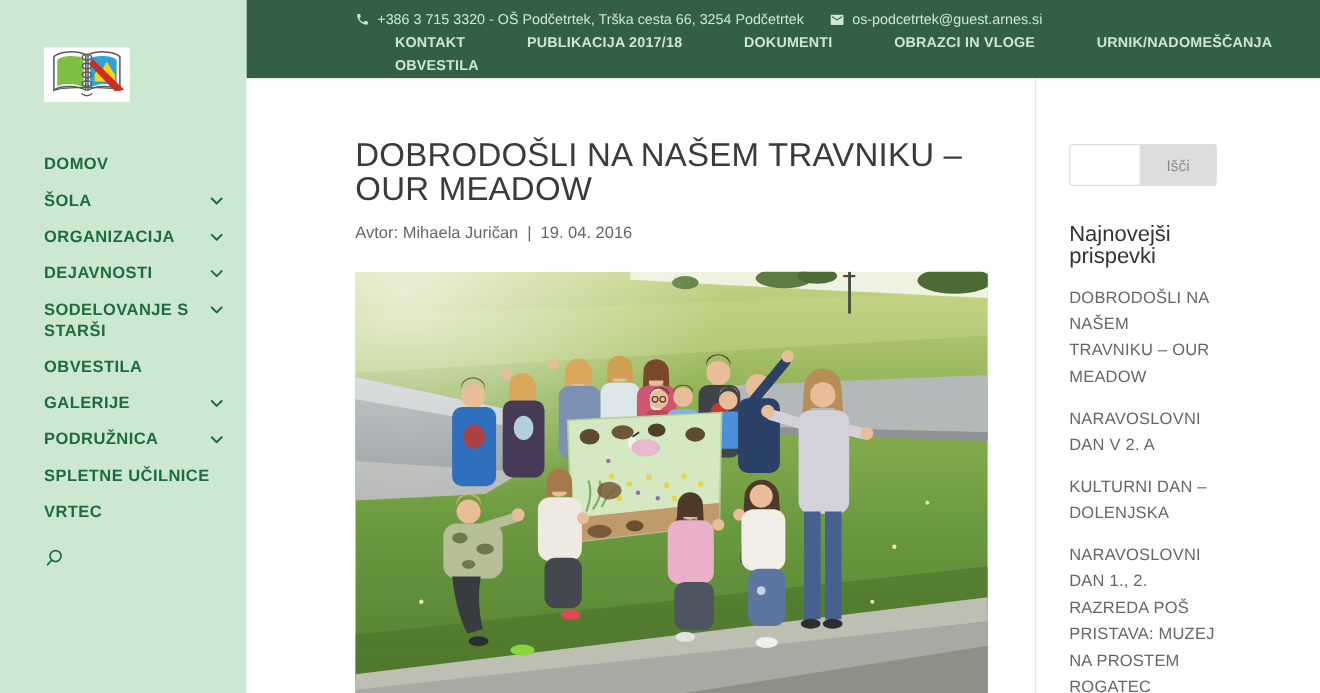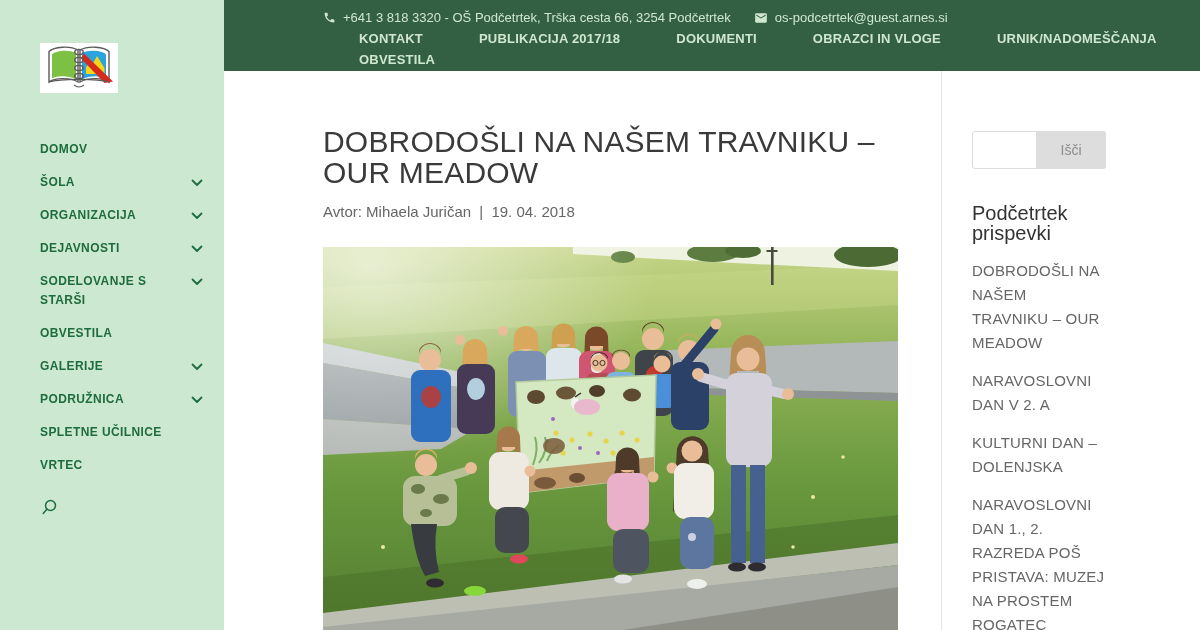--- a/index.html
+++ b/index.html
@@ -4,21 +4,21 @@
 <style>
   html,body{margin:0;padding:0;background:#fff;font-family:"Liberation Sans",sans-serif;}
   .page{position:relative;width:1200px;height:630px;overflow:hidden;background:#fff;}
 
   
   .sidebar{position:absolute;left:0;top:0;width:224px;height:630px;background:#cde8d0;z-index:3;}
   .logo{position:absolute;left:40px;top:43px;width:78px;height:50px;display:block;}
   .menu{position:absolute;left:40px;top:140px;width:163px;list-style:none;margin:0;padding:0;}
   .menu li{margin-bottom:14px;}
   .menu a{display:flex;justify-content:space-between;align-items:flex-start;
-          color:#1d6c3e;font-size:12px;font-weight:bold;letter-spacing:.4px;line-height:19px;
+          color:#1d6c3e;font-size:15px;font-weight:bold;letter-spacing:.4px;line-height:19px;
           text-decoration:none;text-transform:uppercase;cursor:pointer;}
   .menu .chev{flex:none;margin:6px 0 0 8px;}
   .side-search{position:absolute;left:40px;top:499px;width:20px;height:20px;background:none;border:none;padding:0;cursor:pointer;}
 
   
   .topbar{position:absolute;left:224px;top:0;right:0;height:71px;background:#336043;
           box-sizing:border-box;padding:7px 0 0 99px;color:#cfe7cf;z-index:2;}
   .contact-row{display:flex;align-items:center;gap:7px;font-size:13px;line-height:21px;}
   .contact-row .mail-icon{margin-left:16px;}
   .contact-row a{color:#cfe7cf;text-decoration:none;}
@@ -167,21 +167,21 @@
     </button>
   </aside>
 
   <header class="topbar">
     <div class="contact-row">
       <span class="ico">
         <svg width="13" height="13" viewBox="0 0 24 24">
             <path fill="#cfe7cf" d="M6.62 10.79c1.44 2.83 3.76 5.14 6.59 6.59l2.2-2.2c.27-.27.67-.36 1.02-.24 1.12.37 2.33.57 3.57.57.55 0 1 .45 1 1V20c0 .55-.45 1-1 1-9.39 0-17-7.61-17-17 0-.55.45-1 1-1h3.5c.55 0 1 .45 1 1 0 1.25.2 2.45.57 3.57.11.35.03.74-.25 1.02l-2.2 2.2z"></path>
           </svg>
       </span>
-      <span>+641 3 818 3320 - OŠ Podčetrtek, Trška cesta 66, 3254 Podčetrtek</span>
+      <span>+386 3 715 3320 - OŠ Podčetrtek, Trška cesta 66, 3254 Podčetrtek</span>
       <span class="ico mail-icon">
         <svg width="14" height="14" viewBox="0 0 24 24">
             <path fill="#cfe7cf" d="M20 4H4c-1.1 0-2 .9-2 2v12c0 1.1.9 2 2 2h16c1.1 0 2-.9 2-2V6c0-1.1-.9-2-2-2zm0 4l-8 5-8-5V6l8 5 8-5v2z"></path>
           </svg>
       </span>
       <a>os-podcetrtek@guest.arnes.si</a>
     </div>
     <nav class="top-links">
       <div class="row">
         <a>KONTAKT</a>
@@ -191,21 +191,21 @@
           <a>URNIK/NADOMEŠČANJA</a>
       </div>
       <div class="row">
         <a>OBVESTILA</a>
       </div>
     </nav>
   </header>
 
   <main class="article">
     <h1 class="title">DOBRODOŠLI NA NAŠEM TRAVNIKU – OUR MEADOW</h1>
-    <p class="meta"><span>Avtor:</span> <a>Mihaela Juričan</a> <span class="sep">|</span> <span>19. 04. 2018</span></p>
+    <p class="meta"><span>Avtor:</span> <a>Mihaela Juričan</a> <span class="sep">|</span> <span>19. 04. 2016</span></p>
 
     <figure class="photo" style="margin-left:0;margin-right:0;">
       <svg width="575" height="383" viewBox="0 0 575 383" preserveAspectRatio="none">
         <defs>
           <linearGradient id="meadow" x1="0" y1="0" x2="0" y2="1">
             <stop offset="0" stop-color="#c6d588"></stop>
               <stop offset="0.3" stop-color="#8fb254"></stop>
             <stop offset="0.62" stop-color="#69983e"></stop>
               <stop offset="1" stop-color="#547e30"></stop>
           </linearGradient>
@@ -375,21 +375,21 @@
       </svg>
     </figure>
   </main>
 
   <aside class="rightbar">
     <div class="rb-inner">
       <div class="searchbox">
         <input type="text" placeholder="" style="">
         <button class="search-btn">Išči</button>
       </div>
-      <h2 class="rb-heading">Podčetrtek prispevki</h2>
+      <h2 class="rb-heading">Najnovejši prispevki</h2>
       <ul class="posts">
 
           <li>
             <a>DOBRODOŠLI NA NAŠEM TRAVNIKU – OUR MEADOW</a>
           </li>
 
           <li>
             <a>NARAVOSLOVNI DAN V 2. A</a>
           </li>
 

